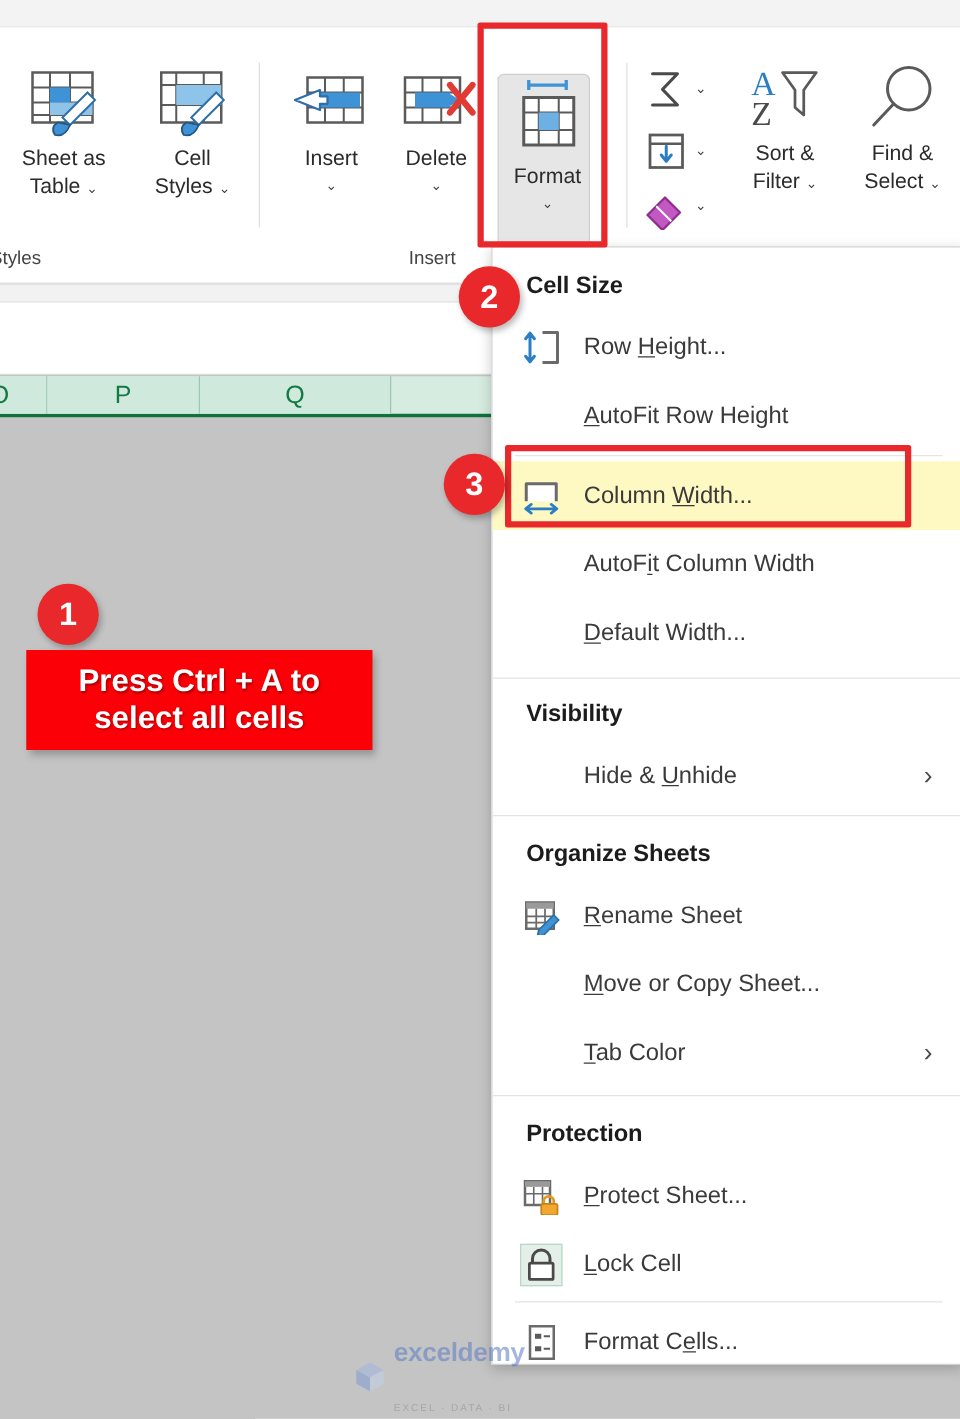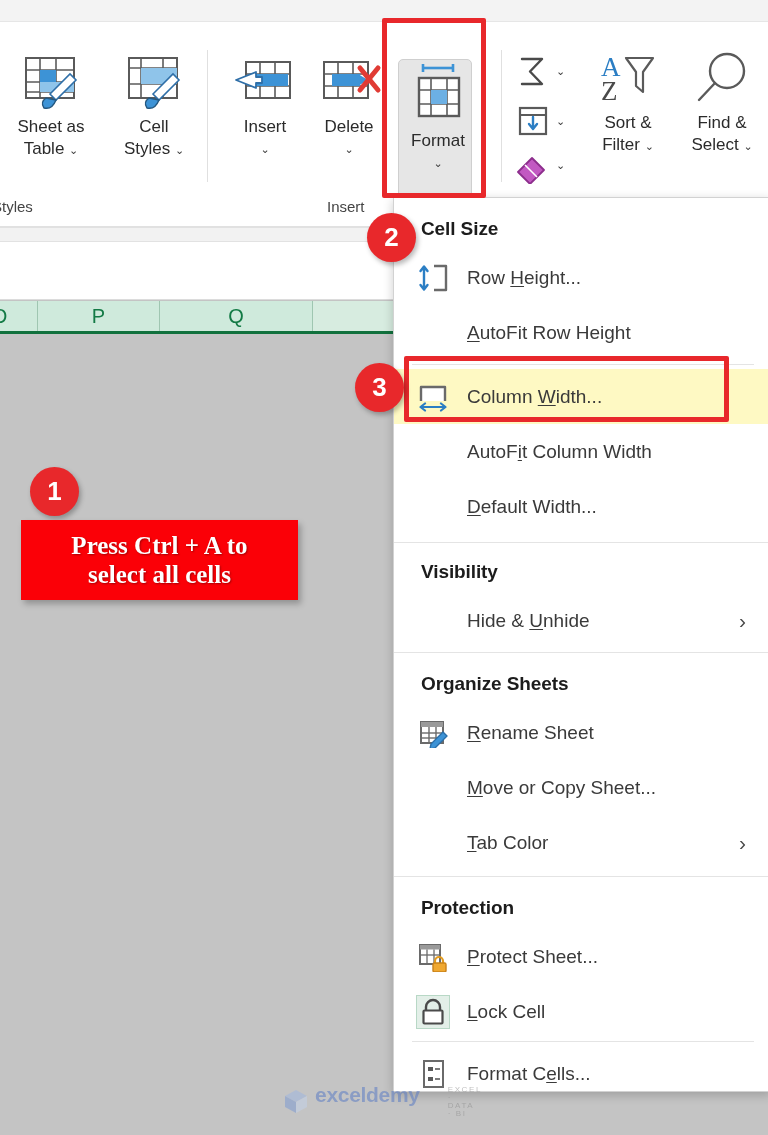--- a/index.html
+++ b/index.html
@@ -150,32 +150,32 @@
   .callout {
     position:absolute; left:21px; top:520px; width:277px; height:80px;
     background:#fb0007;
     display:flex; align-items:center; justify-content:center;
     box-shadow: 3px 4px 6px rgba(0,0,0,0.25);
   }
   .callout .ctext {
     color:#ffffff; font-size:25px; font-weight:bold; line-height:1.18;
     text-align:center; padding:0 10px;
     text-shadow: 1px 1px 2px rgba(0,0,0,0.35);
-    font-family:Liberation Serif, serif;
+    font-family:Liberation Sans, sans-serif;
   }
 
   
   .watermark {
     position:absolute; left:283px; top:1084px;
     width:175px; height:34px;
     display:flex; align-items:center;
     opacity:0.55;
   }
   .wm-logo { width:26px; height:26px; margin-right:6px; }
-  .wm-texts { display:flex; flex-direction:row; line-height:1;gap:28px; }
+  .wm-texts { display:flex; flex-direction:column; line-height:1;gap:28px; }
   .wm-main { font-size:21px; font-weight:bold; color:#5b7cc4; letter-spacing:-0.3px; }
   .wm-sub { font-size:8px; color:#8d8d8d; letter-spacing:1.6px; margin-top:2px; }
 
   svg { display:block; }
 </style>
 </head>
 <body>
 
 <div id="root">
 

